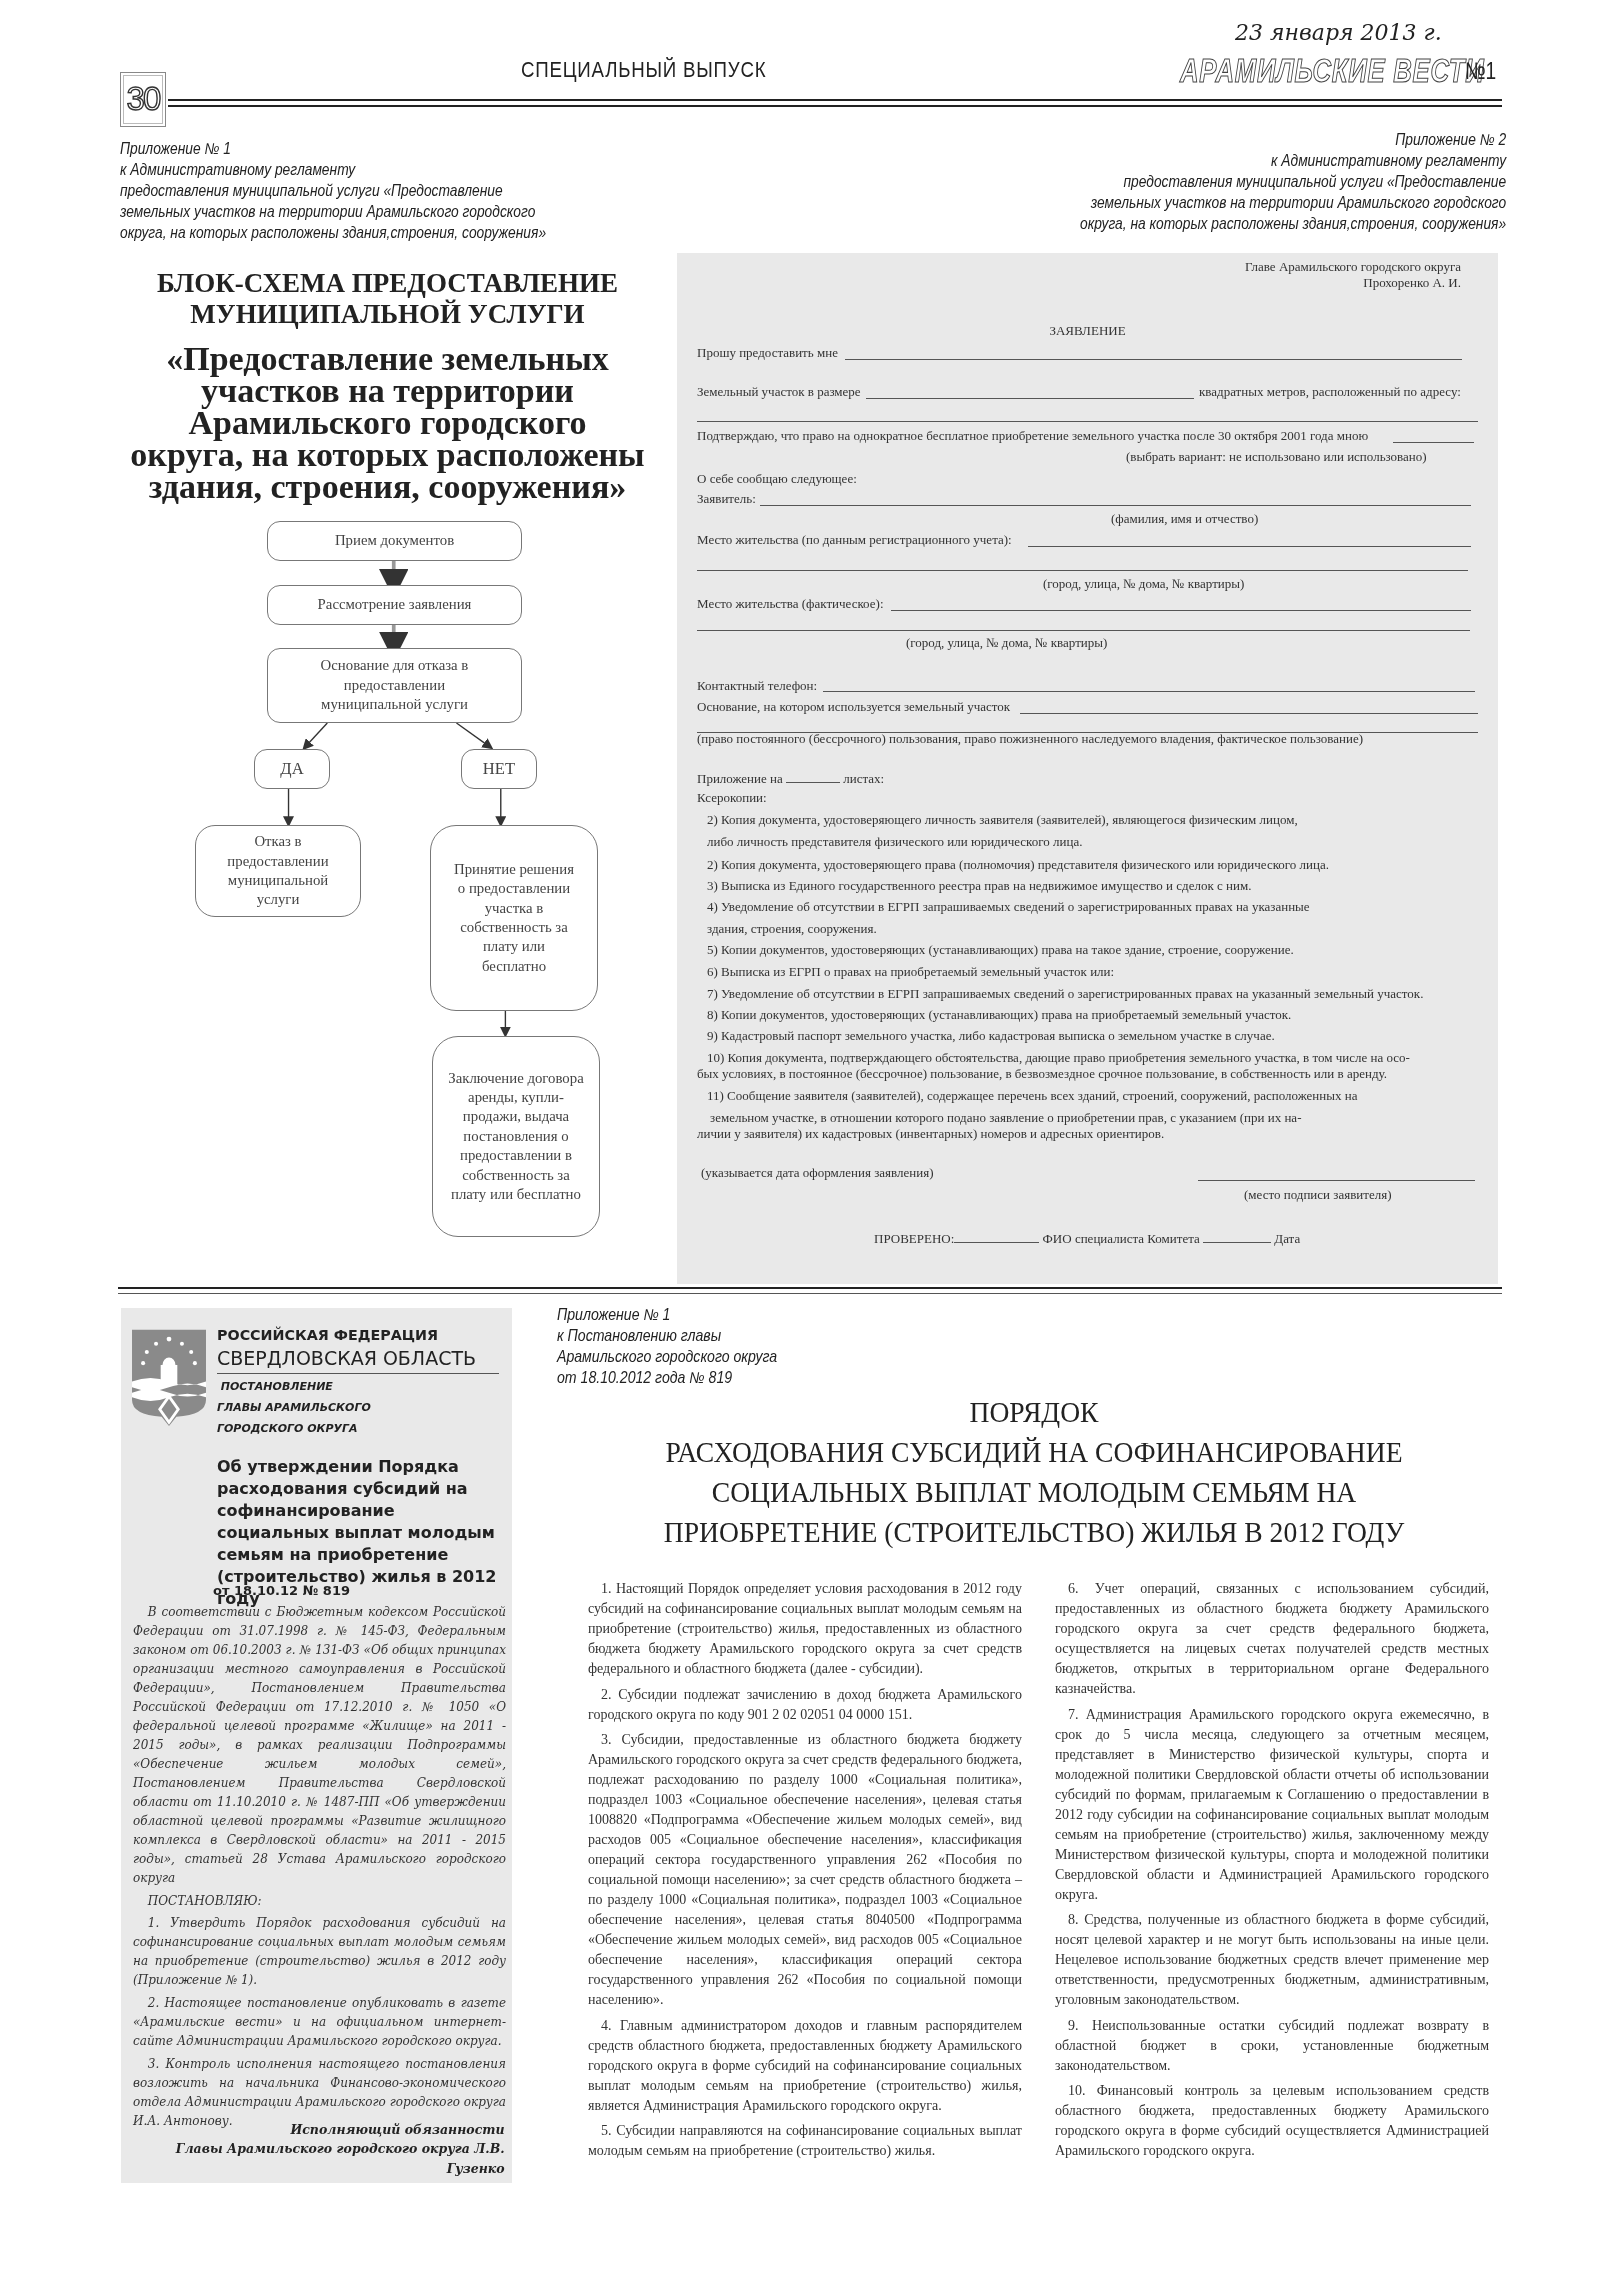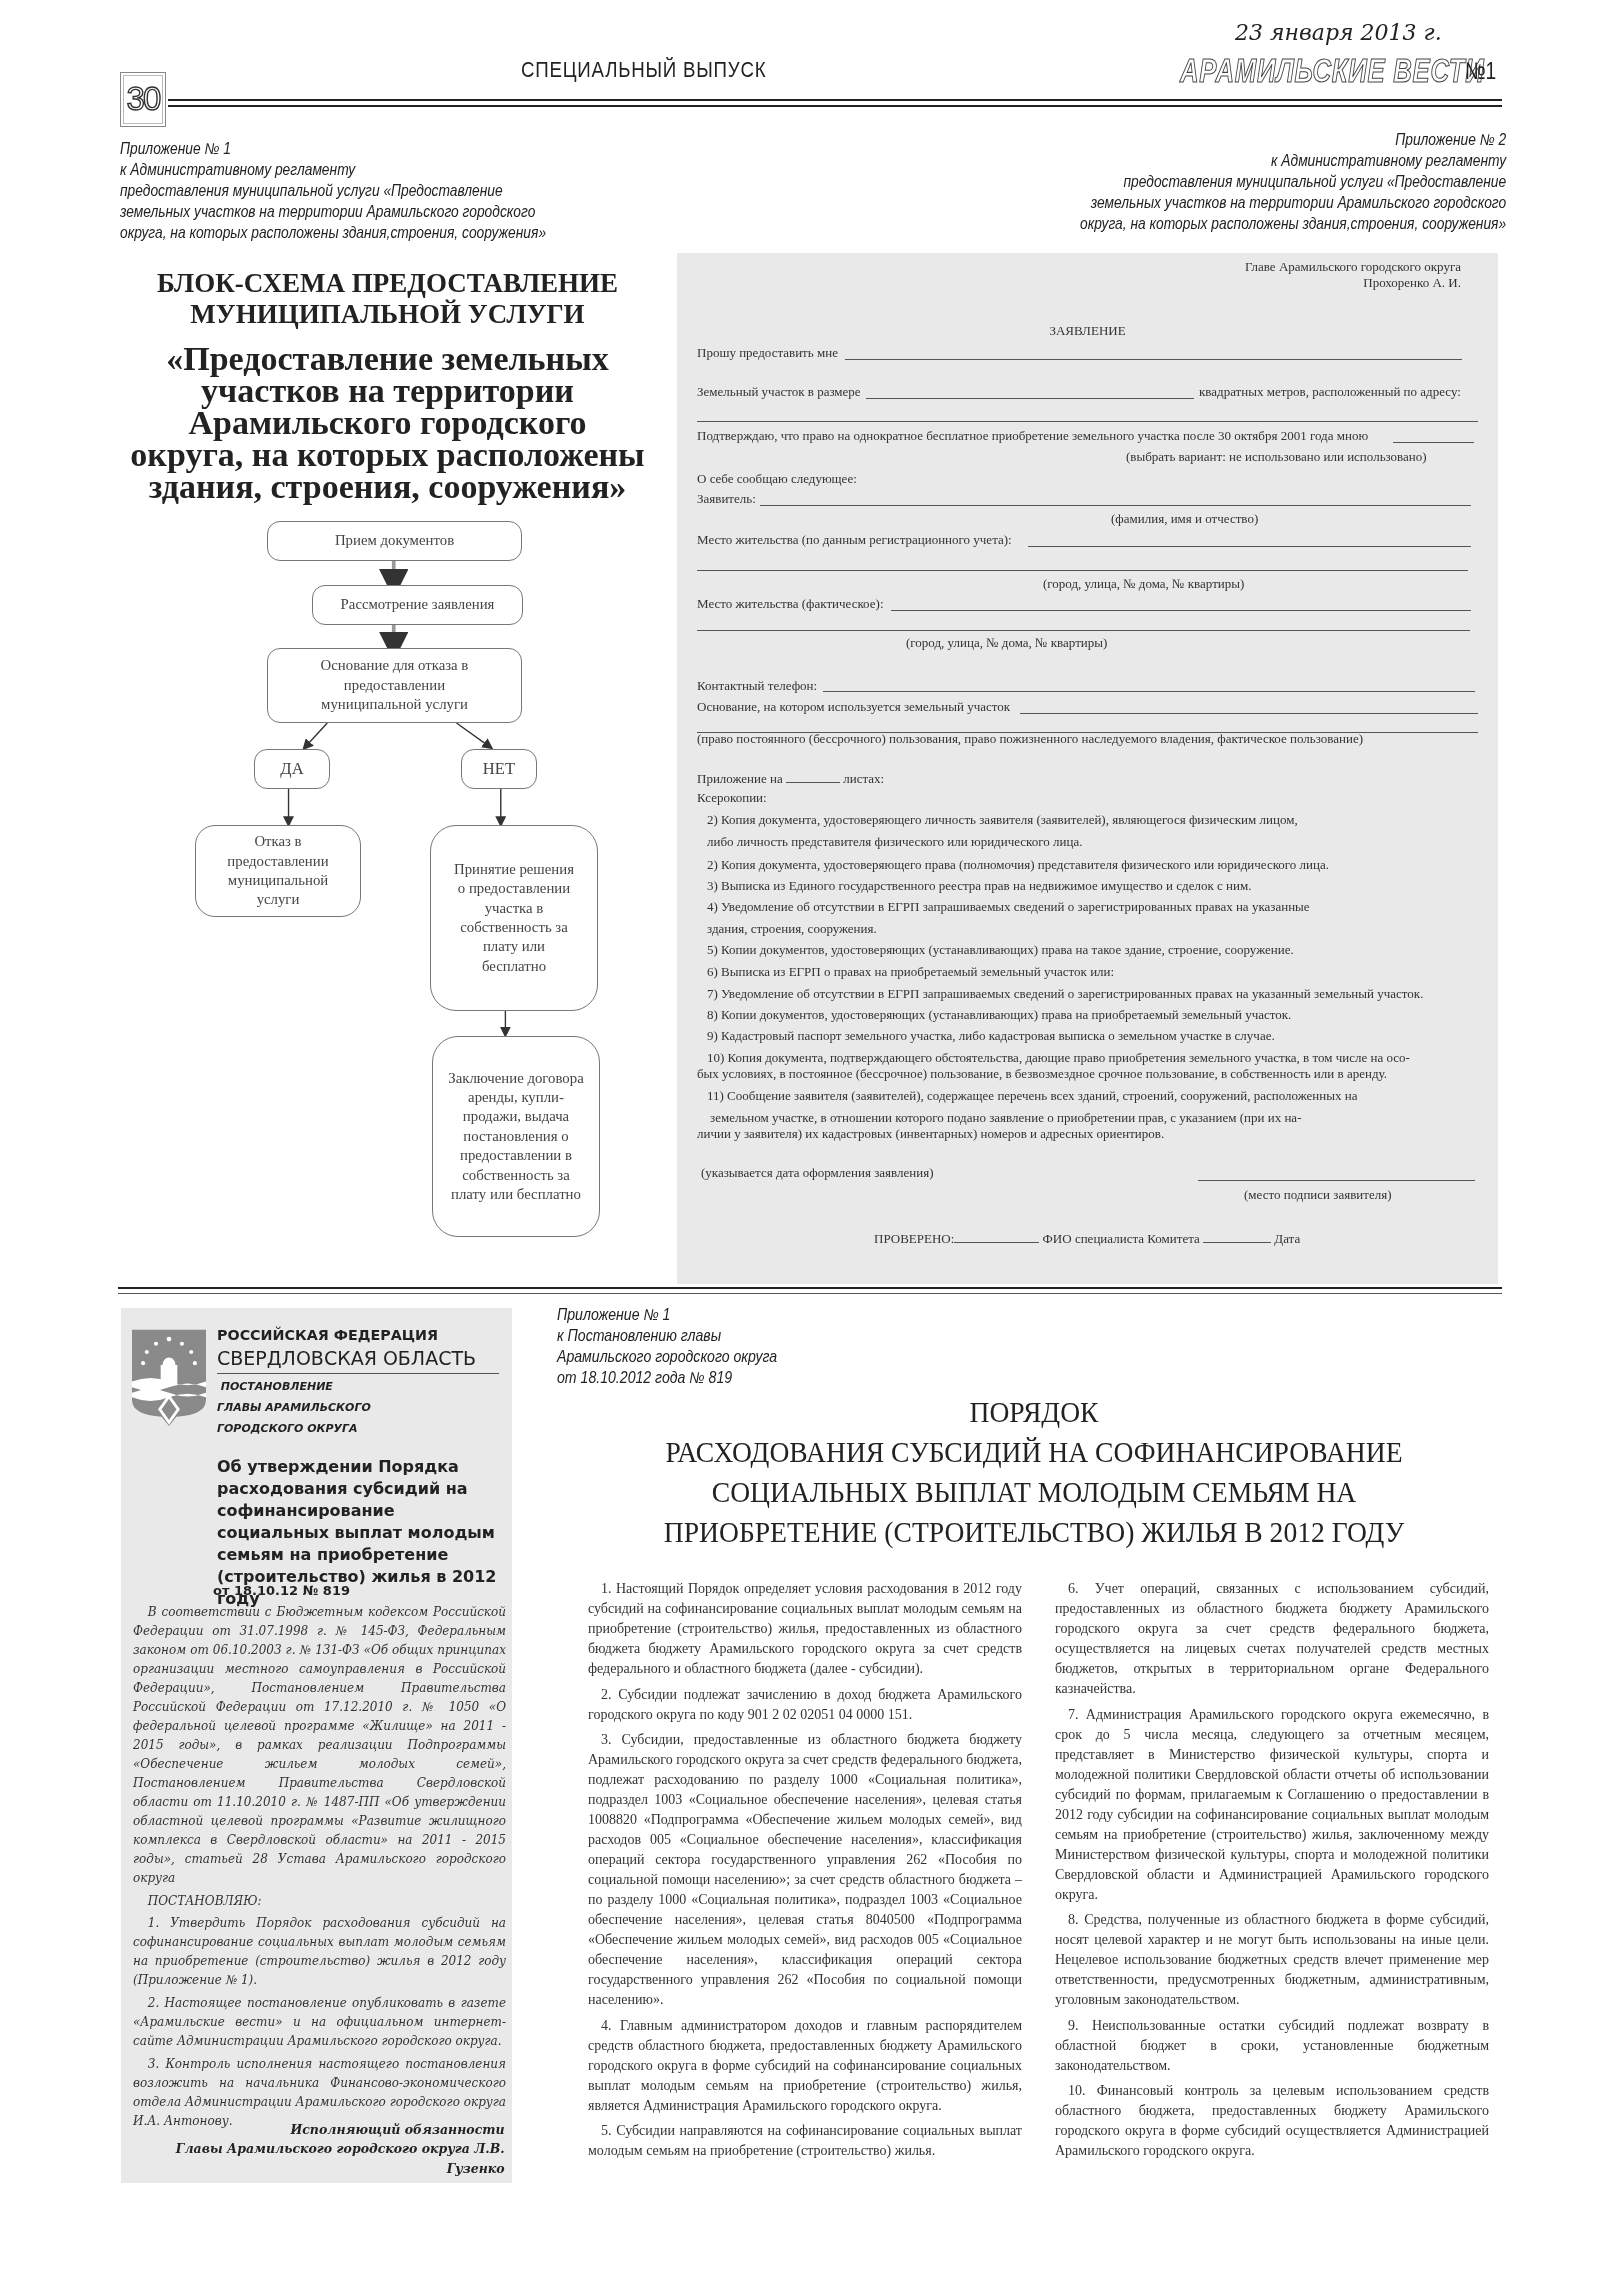--- a/index.html
+++ b/index.html
@@ -87,21 +87,21 @@
     </defs>
     <line x1="237" y1="57" x2="237" y2="82" stroke="#999" stroke-width="4" marker-end="url(#ah)"></line>
     <line x1="237" y1="126" x2="237" y2="150" stroke="#999" stroke-width="4" marker-end="url(#ah)"></line>
     <line x1="165" y1="233" x2="142" y2="258" stroke="#333" stroke-width="1.5" marker-end="url(#ah)"></line>
     <line x1="305" y1="233" x2="340" y2="258" stroke="#333" stroke-width="1.5" marker-end="url(#ah)"></line>
     <line x1="123" y1="302" x2="123" y2="340" stroke="#333" stroke-width="1.5" marker-end="url(#ah)"></line>
     <line x1="353" y1="302" x2="353" y2="340" stroke="#333" stroke-width="1.5" marker-end="url(#ah)"></line>
     <line x1="358" y1="545" x2="358" y2="568" stroke="#333" stroke-width="1.5" marker-end="url(#ah)"></line>
   </svg>
   <div class="fc-box" style="left:92px; top:13px; width:255px; height:40px;">Прием документов</div>
-  <div class="fc-box" style="left:92px; top:77px; width:211px; height:40px;margin-left:45px;">Рассмотрение заявления</div>
+  <div class="fc-box" style="left:92px; top:77px; width:255px; height:40px;">Рассмотрение заявления</div>
   <div class="fc-box" style="left:92px; top:140px; width:255px; height:75px; padding:3.7px 28px;">Основание для отказа в предоставлении муниципальной услуги</div>
   <div class="fc-box" style="left:79px; top:241px; width:76px; height:38px; font-size:16.6px;">ДА</div>
   <div class="fc-box" style="left:286px; top:241px; width:76px; height:34px; font-size:16.6px;">НЕТ</div>
   <div class="fc-box" style="left:20px; top:317px; width:166px; height:92px; border-radius:20px; padding:3.7px 26px;">Отказ в предоставлении муниципальной услуги</div>
   <div class="fc-box" style="left:257px; top:528px; width:168px; height:201px; border-radius:26px; padding:3.7px 14.8px;">Заключение договора аренды, купли-продажи, выдача постановления о предоставлении в собственность за плату или бесплатно</div>
   <div class="fc-box" style="left:255px; top:317px; width:168px; height:186px; border-radius:26px; padding:3.7px 20px;">Принятие решения о предоставлении участка в собственность за плату или бесплатно</div>
 </div>
 
 <div class="abs form">
   <div class="ln" style="right:37px; top:5.5px; text-align:right;">

